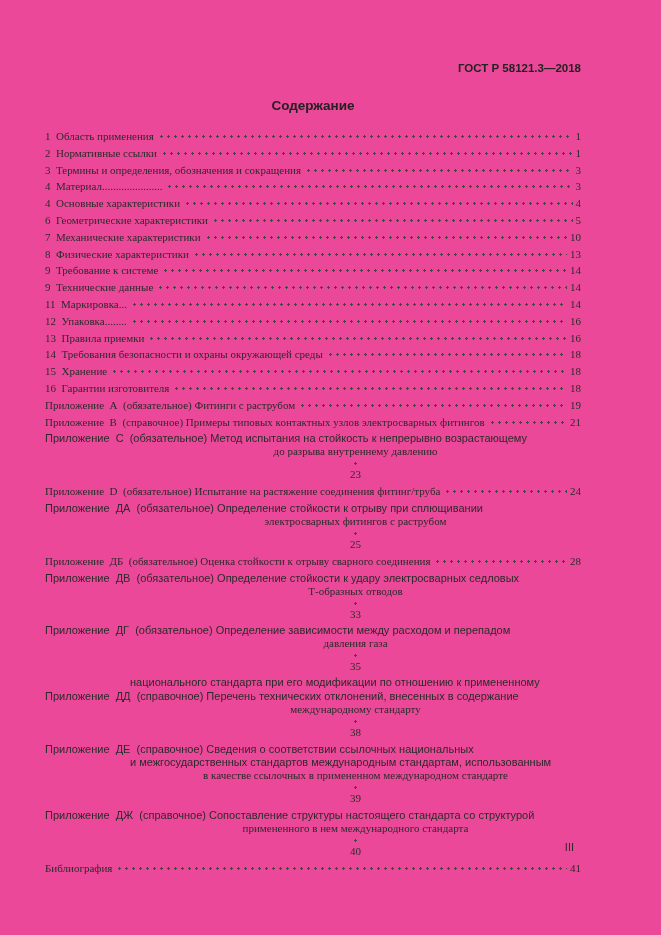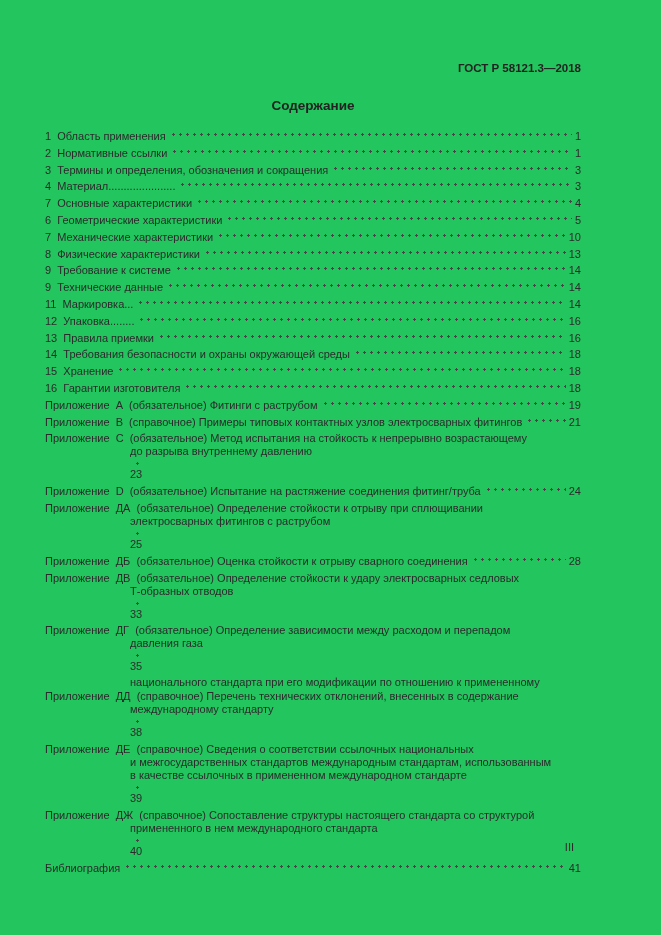--- a/index.html
+++ b/index.html
@@ -1,21 +1,21 @@
 <!DOCTYPE html>
 <html lang="ru"><head>
 <meta charset="utf-8">
 <style>
   html, body { margin: 0; padding: 0; background: #888; }
   .page {
     position: relative;
     width: 661px;
     height: 935px;
     margin: 0 auto;
-    background: #22c55e;
+    background: #ec4899;
     font-family: "Liberation Sans", sans-serif;
     color: #2b2b2b;
     overflow: hidden;
   }
   .content {
     position: absolute;
     left: 45px;
     top: 62px;
     width: 536px;
   }
@@ -38,21 +38,22 @@
     margin-top: 15px;
     font-size: 11px;
   }
   .entry { margin-bottom: 2.8px; }
   .line {
     line-height: 14px;
     white-space: pre-wrap;
   }
   .line.last {
     display: flex;
-    align-items: flex-start;
+    align-items: center;
+    font-family: Liberation Serif, serif;
   }
   .line.cont {
     padding-left: 85px;
     line-height: 13px;
     flex-direction: column;
   }
   .line .text {
     white-space: pre-wrap;
     flex: 0 1 auto;
   }
@@ -91,21 +92,21 @@
         <div class="entry chapter">
           <div class="line last"><span class="text">2  Нормативные ссылки</span><span class="leader"></span><span class="page-num">1</span></div>
         </div>
         <div class="entry chapter">
           <div class="line last"><span class="text">3  Термины и определения, обозначения и сокращения</span><span class="leader"></span><span class="page-num">3</span></div>
         </div>
         <div class="entry chapter">
           <div class="line last"><span class="text">4  Материал......................</span><span class="leader"></span><span class="page-num">3</span></div>
         </div>
         <div class="entry chapter">
-          <div class="line last"><span class="text">7  Основные характеристики</span><span class="leader"></span><span class="page-num">4</span></div>
+          <div class="line last"><span class="text">4  Основные характеристики</span><span class="leader"></span><span class="page-num">4</span></div>
         </div>
         <div class="entry chapter">
           <div class="line last"><span class="text">6  Геометрические характеристики</span><span class="leader"></span><span class="page-num">5</span></div>
         </div>
         <div class="entry chapter">
           <div class="line last"><span class="text">7  Механические характеристики</span><span class="leader"></span><span class="page-num">10</span></div>
         </div>
         <div class="entry chapter">
           <div class="line last"><span class="text">8  Физические характеристики</span><span class="leader"></span><span class="page-num">13</span></div>
         </div>

